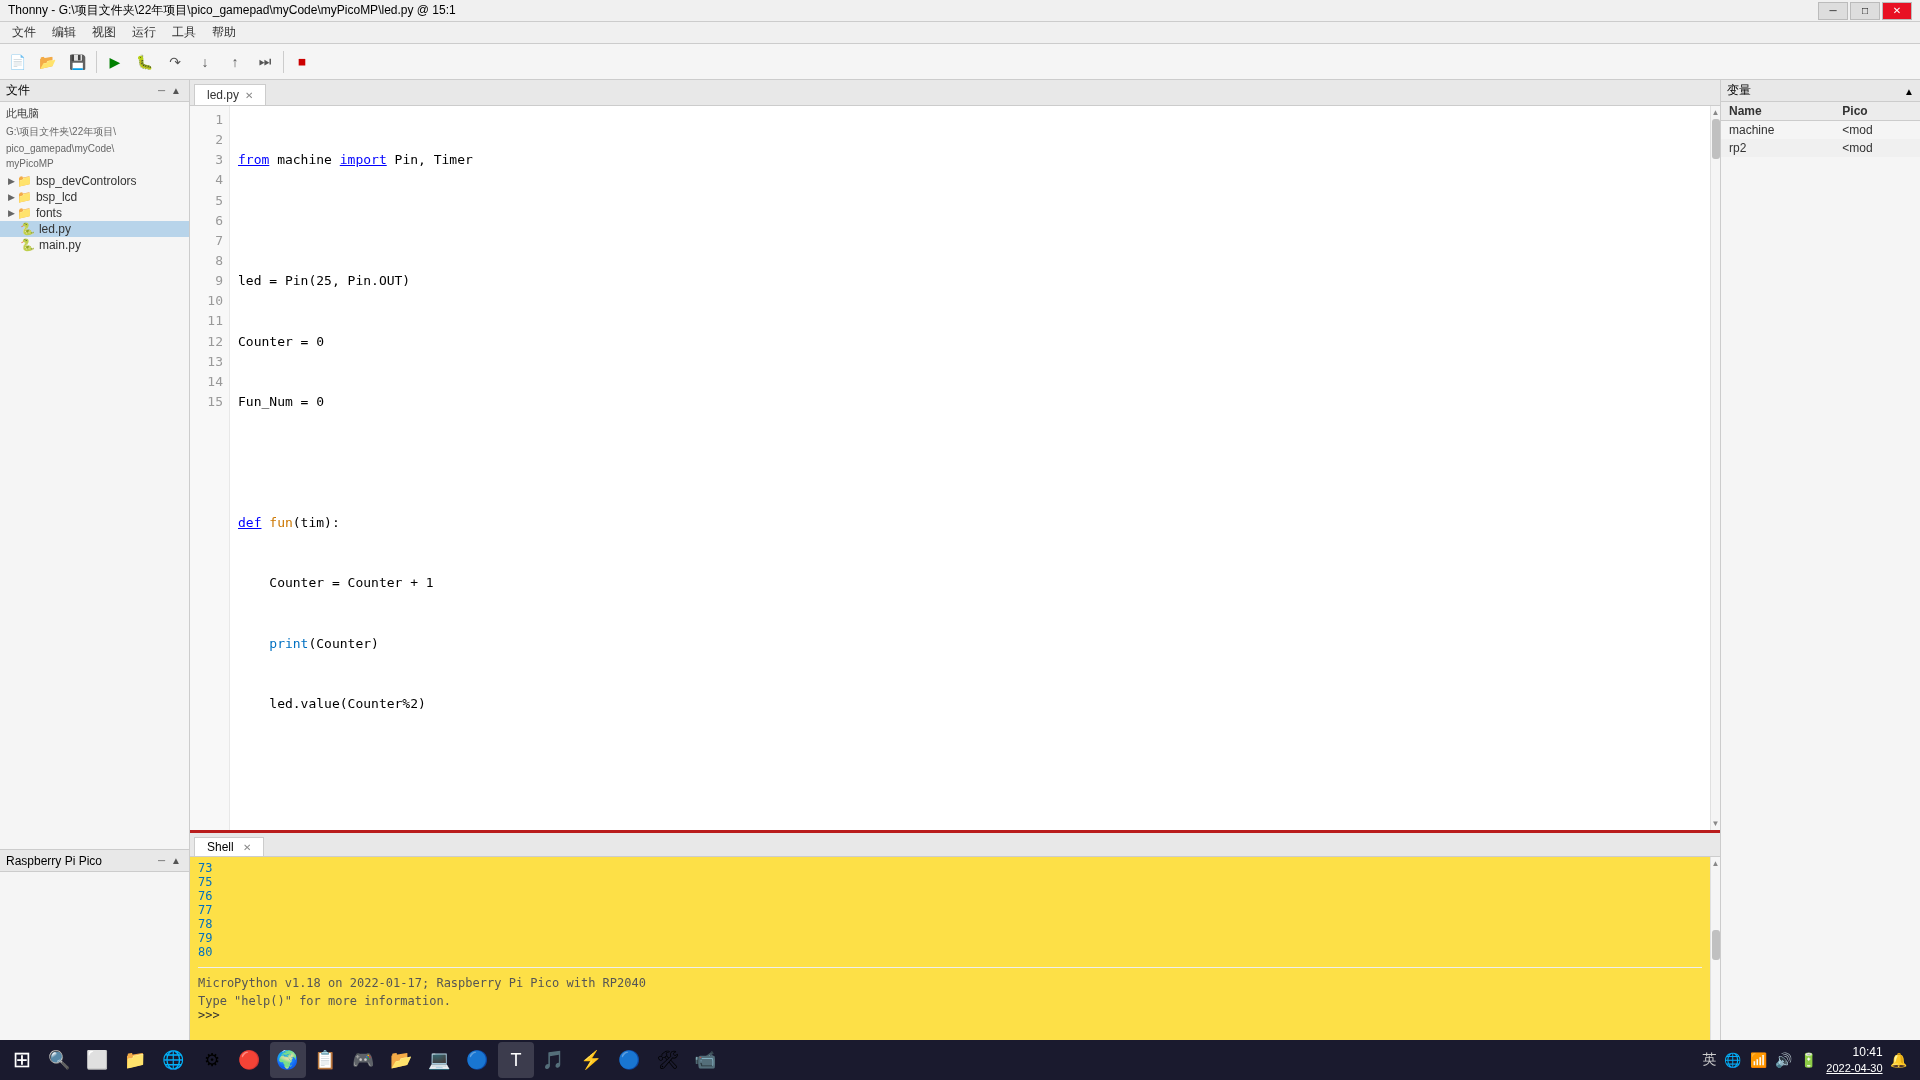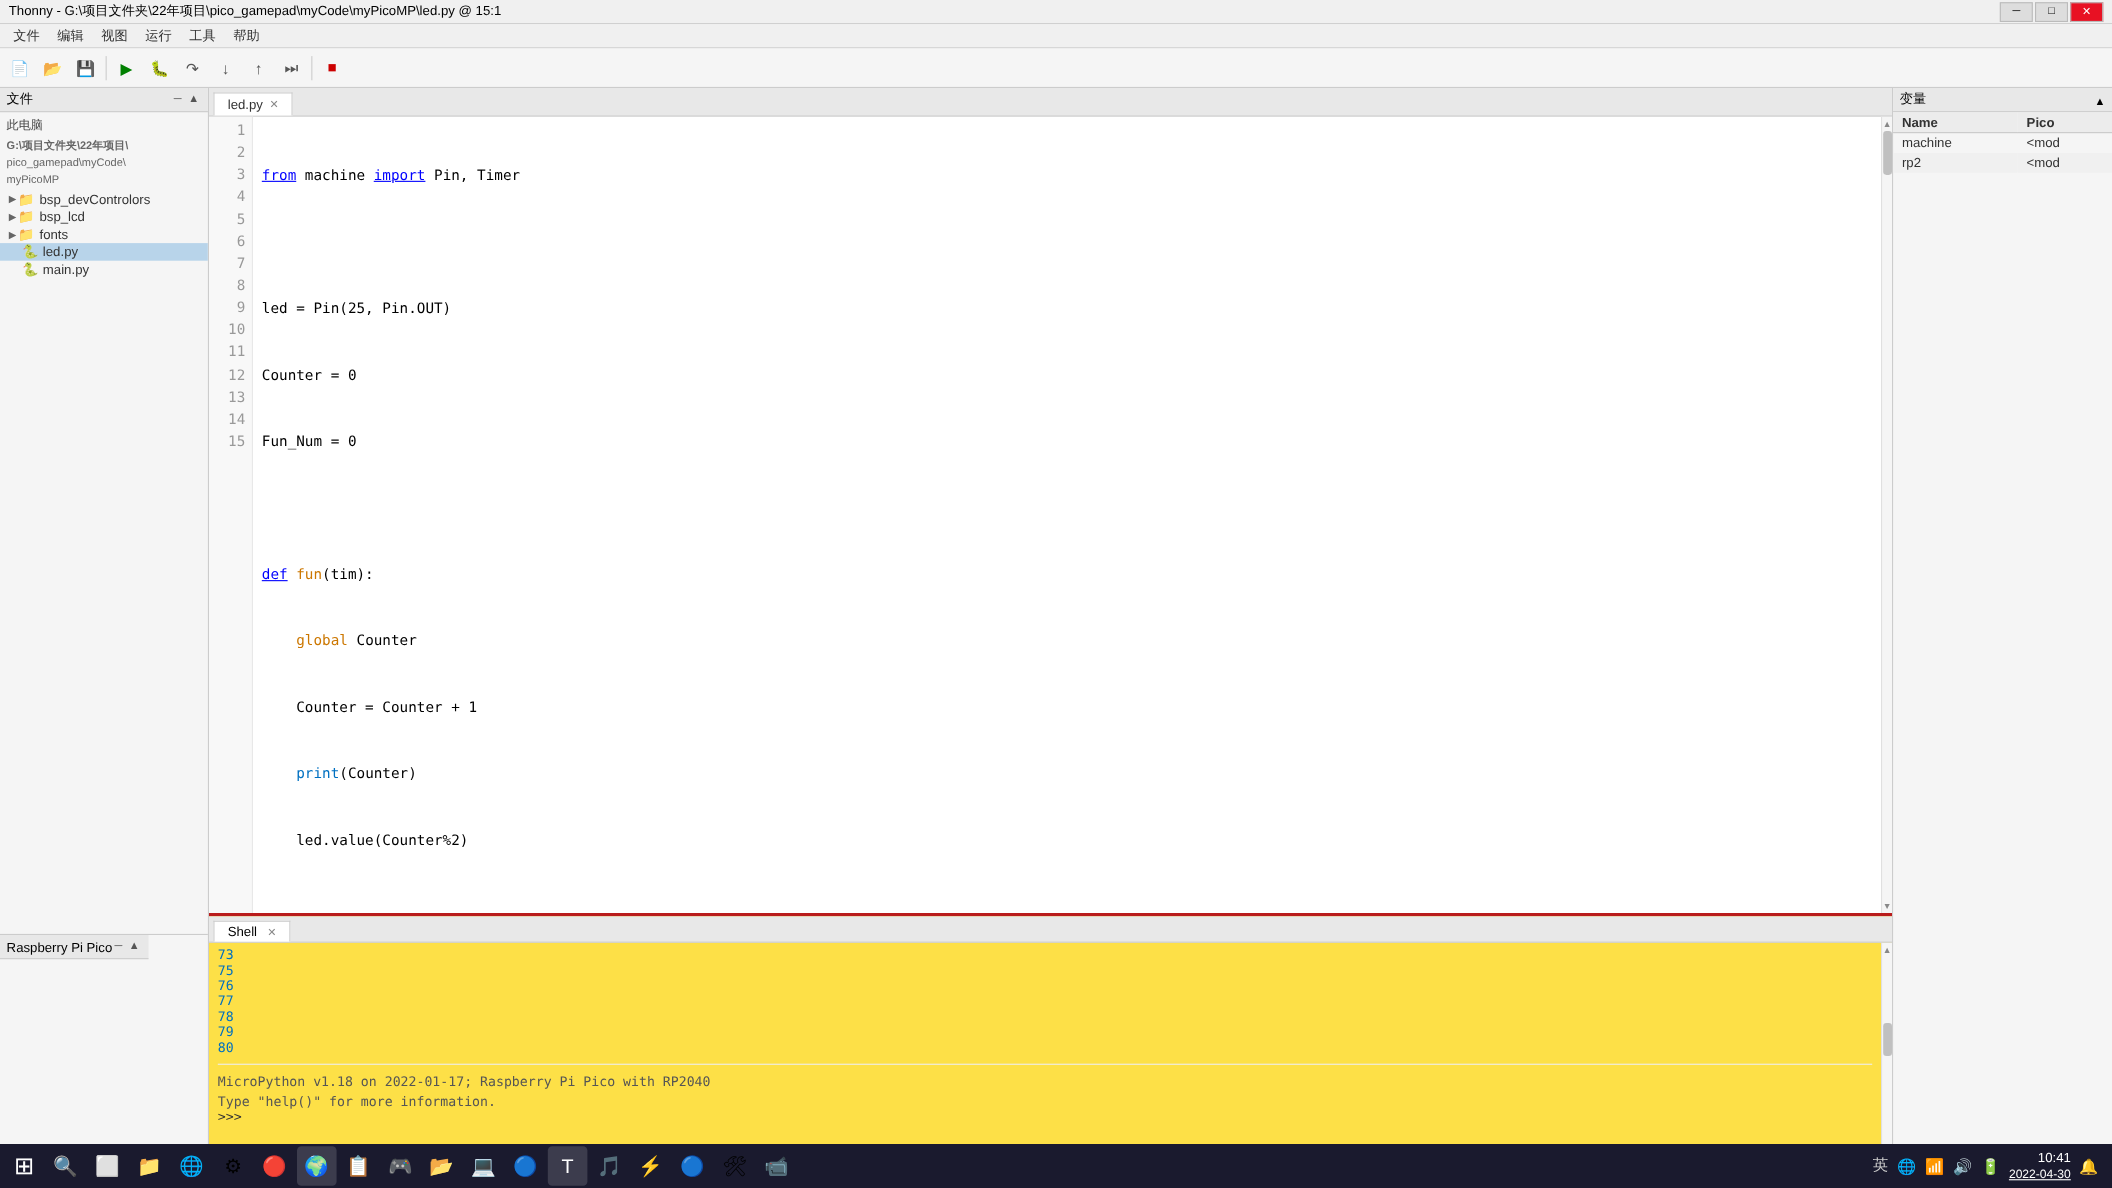--- a/index.html
+++ b/index.html
@@ -96,21 +96,21 @@
       cursor: pointer; font-size: 12px; color: #333;
     }
     .tree-item.selected { background: #b8d4ea; }
     .tree-item .icon { margin-right: 4px; font-size: 12px; }
     .tree-expand { font-size: 9px; margin-right: 2px; color: #666; }
 
     
     #pico-section {
       height: 200px;
       display: flex;
-      flex-direction: row;
+      flex-direction: column;
       text-align: center;
     }
 
     
     #center-panel {
       flex: 1;
       display: flex;
       flex-direction: column;
       background: #fff;
       overflow: hidden;
@@ -338,21 +338,21 @@
     <div id="file-section">
       <div class="section-header">
         <span>文件</span>
         <div class="section-header-actions">
           <span class="section-btn">─</span>
           <span class="section-btn">▲</span>
         </div>
       </div>
       <div class="file-tree">
         <div class="file-tree-path">此电脑</div>
-        <div class="file-tree-path" style="font-size:10px;color:#666;padding-top:0;font-weight:bold;">G:\项目文件夹\22年项目\</div>
+        <div class="file-tree-path" style="font-size:10px;color:#666;padding-top:0;">G:\项目文件夹\22年项目\</div>
         <div class="file-tree-path" style="font-size:10px;color:#666;padding-top:0;">pico_gamepad\myCode\</div>
         <div class="file-tree-path" style="font-size:10px;color:#666;padding-top:0;">myPicoMP</div>
 
         <div class="tree-item">
           <span class="tree-expand">▶</span>
           <span class="icon">📁</span>
           <span>bsp_devControlors</span>
         </div>
         <div class="tree-item">
           <span class="tree-expand">▶</span>
@@ -423,21 +423,20 @@
         </div>
 
         <div id="code-content">
           <div class="code-line"><span class="kw">from</span> machine <span class="kw">import</span> Pin, Timer</div>
           <div class="code-line">&nbsp;</div>
           <div class="code-line">led = Pin(25, Pin.OUT)</div>
           <div class="code-line">Counter = 0</div>
           <div class="code-line">Fun_Num = 0</div>
           <div class="code-line">&nbsp;</div>
           <div class="code-line"><span class="kw">def</span> <span class="kw2">fun</span>(tim):</div>
-          <div class="code-line">&nbsp;&nbsp;&nbsp;&nbsp;<span class="kw2">global</span> Counter</div>
           <div class="code-line">&nbsp;&nbsp;&nbsp;&nbsp;Counter = Counter + 1</div>
           <div class="code-line">&nbsp;&nbsp;&nbsp;&nbsp;<span class="builtin">print</span>(Counter)</div>
           <div class="code-line">&nbsp;&nbsp;&nbsp;&nbsp;led.value(Counter%2)</div>
           <div class="code-line">&nbsp;</div>
           
           
           
         </div>
 
         <div class="right-scrollbar">

